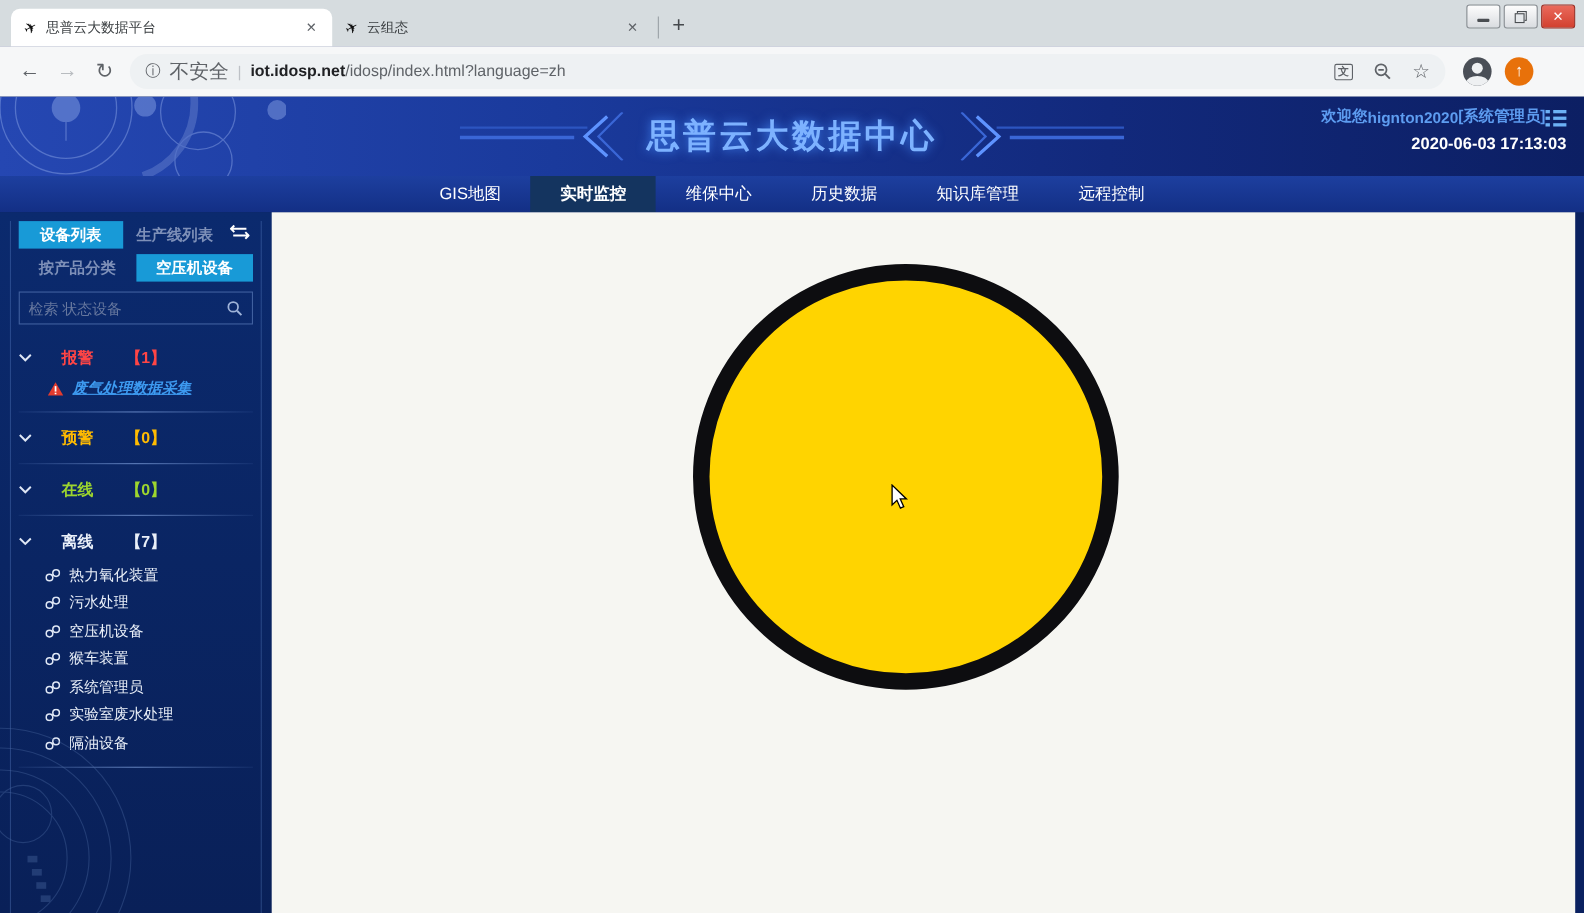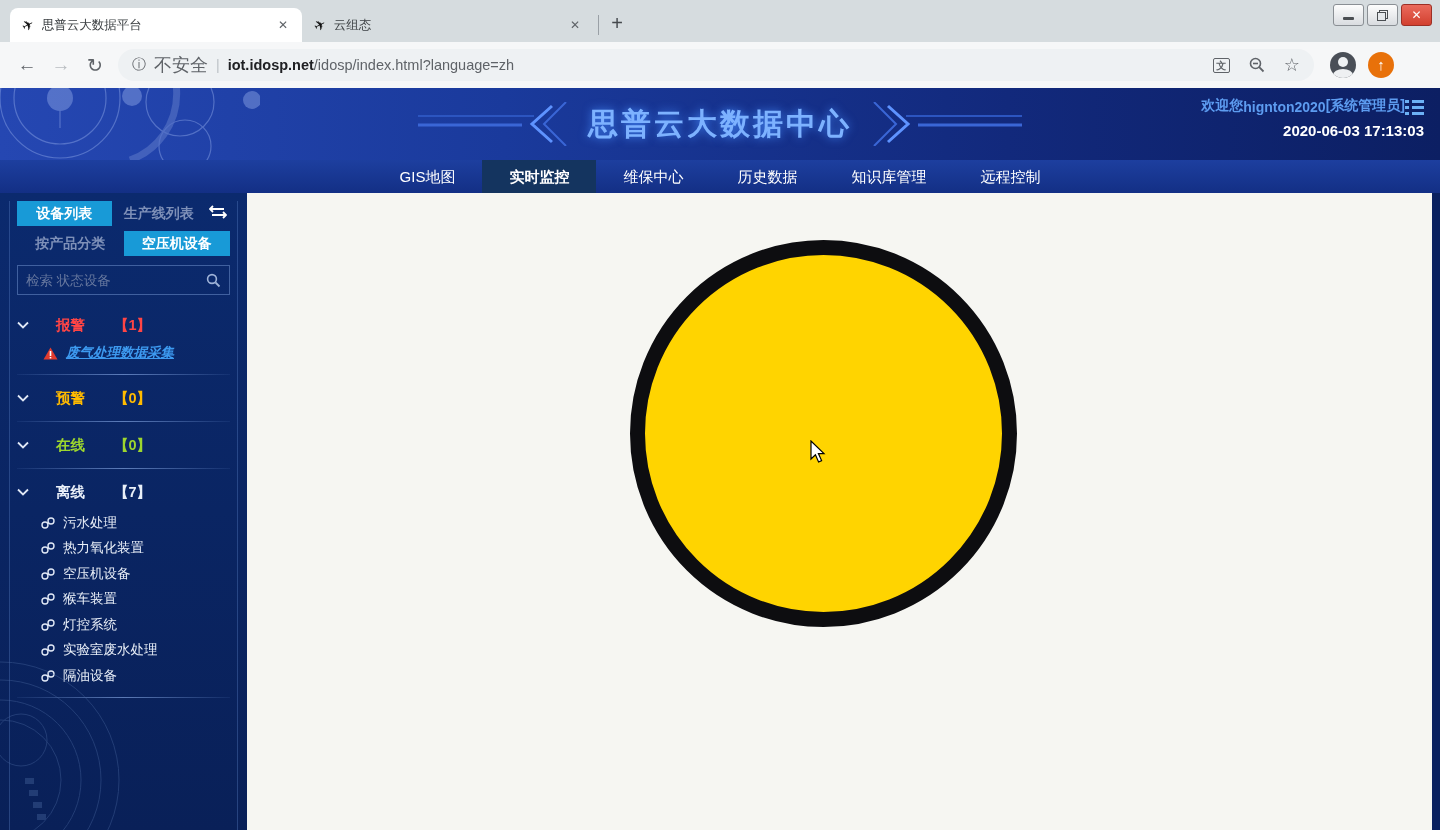--- a/index.html
+++ b/index.html
@@ -278,57 +278,57 @@
           </div>
 
           <div class="offline-list" style="color: rgb(233, 239, 248);">
 
               <div class="dev-item">
                 <svg width="14" height="12" viewBox="0 0 14 12">
                   <circle cx="4" cy="8" r="3" fill="none" stroke="#dfe7f5" stroke-width="1.4"></circle>
                   <circle cx="10" cy="4" r="3" fill="none" stroke="#dfe7f5" stroke-width="1.4"></circle>
                   <line x1="6" y1="6.5" x2="8" y2="5.5" stroke="#dfe7f5" stroke-width="1.4"></line>
                 </svg>
+                <span>热力氧化装置</span>
+              </div>
+
+              <div class="dev-item">
+                <svg width="14" height="12" viewBox="0 0 14 12">
+                  <circle cx="4" cy="8" r="3" fill="none" stroke="#dfe7f5" stroke-width="1.4"></circle>
+                  <circle cx="10" cy="4" r="3" fill="none" stroke="#dfe7f5" stroke-width="1.4"></circle>
+                  <line x1="6" y1="6.5" x2="8" y2="5.5" stroke="#dfe7f5" stroke-width="1.4"></line>
+                </svg>
                 <span>污水处理</span>
               </div>
 
               <div class="dev-item">
                 <svg width="14" height="12" viewBox="0 0 14 12">
                   <circle cx="4" cy="8" r="3" fill="none" stroke="#dfe7f5" stroke-width="1.4"></circle>
                   <circle cx="10" cy="4" r="3" fill="none" stroke="#dfe7f5" stroke-width="1.4"></circle>
                   <line x1="6" y1="6.5" x2="8" y2="5.5" stroke="#dfe7f5" stroke-width="1.4"></line>
                 </svg>
-                <span>热力氧化装置</span>
-              </div>
-
-              <div class="dev-item">
-                <svg width="14" height="12" viewBox="0 0 14 12">
-                  <circle cx="4" cy="8" r="3" fill="none" stroke="#dfe7f5" stroke-width="1.4"></circle>
-                  <circle cx="10" cy="4" r="3" fill="none" stroke="#dfe7f5" stroke-width="1.4"></circle>
-                  <line x1="6" y1="6.5" x2="8" y2="5.5" stroke="#dfe7f5" stroke-width="1.4"></line>
-                </svg>
                 <span>空压机设备</span>
               </div>
 
               <div class="dev-item">
                 <svg width="14" height="12" viewBox="0 0 14 12">
                   <circle cx="4" cy="8" r="3" fill="none" stroke="#dfe7f5" stroke-width="1.4"></circle>
                   <circle cx="10" cy="4" r="3" fill="none" stroke="#dfe7f5" stroke-width="1.4"></circle>
                   <line x1="6" y1="6.5" x2="8" y2="5.5" stroke="#dfe7f5" stroke-width="1.4"></line>
                 </svg>
                 <span>猴车装置</span>
               </div>
 
               <div class="dev-item">
                 <svg width="14" height="12" viewBox="0 0 14 12">
                   <circle cx="4" cy="8" r="3" fill="none" stroke="#dfe7f5" stroke-width="1.4"></circle>
                   <circle cx="10" cy="4" r="3" fill="none" stroke="#dfe7f5" stroke-width="1.4"></circle>
                   <line x1="6" y1="6.5" x2="8" y2="5.5" stroke="#dfe7f5" stroke-width="1.4"></line>
                 </svg>
-                <span>灯控系统</span>
+                <span>系统管理员</span>
               </div>
 
               <div class="dev-item">
                 <svg width="14" height="12" viewBox="0 0 14 12">
                   <circle cx="4" cy="8" r="3" fill="none" stroke="#dfe7f5" stroke-width="1.4"></circle>
                   <circle cx="10" cy="4" r="3" fill="none" stroke="#dfe7f5" stroke-width="1.4"></circle>
                   <line x1="6" y1="6.5" x2="8" y2="5.5" stroke="#dfe7f5" stroke-width="1.4"></line>
                 </svg>
                 <span>实验室废水处理</span>
               </div>

